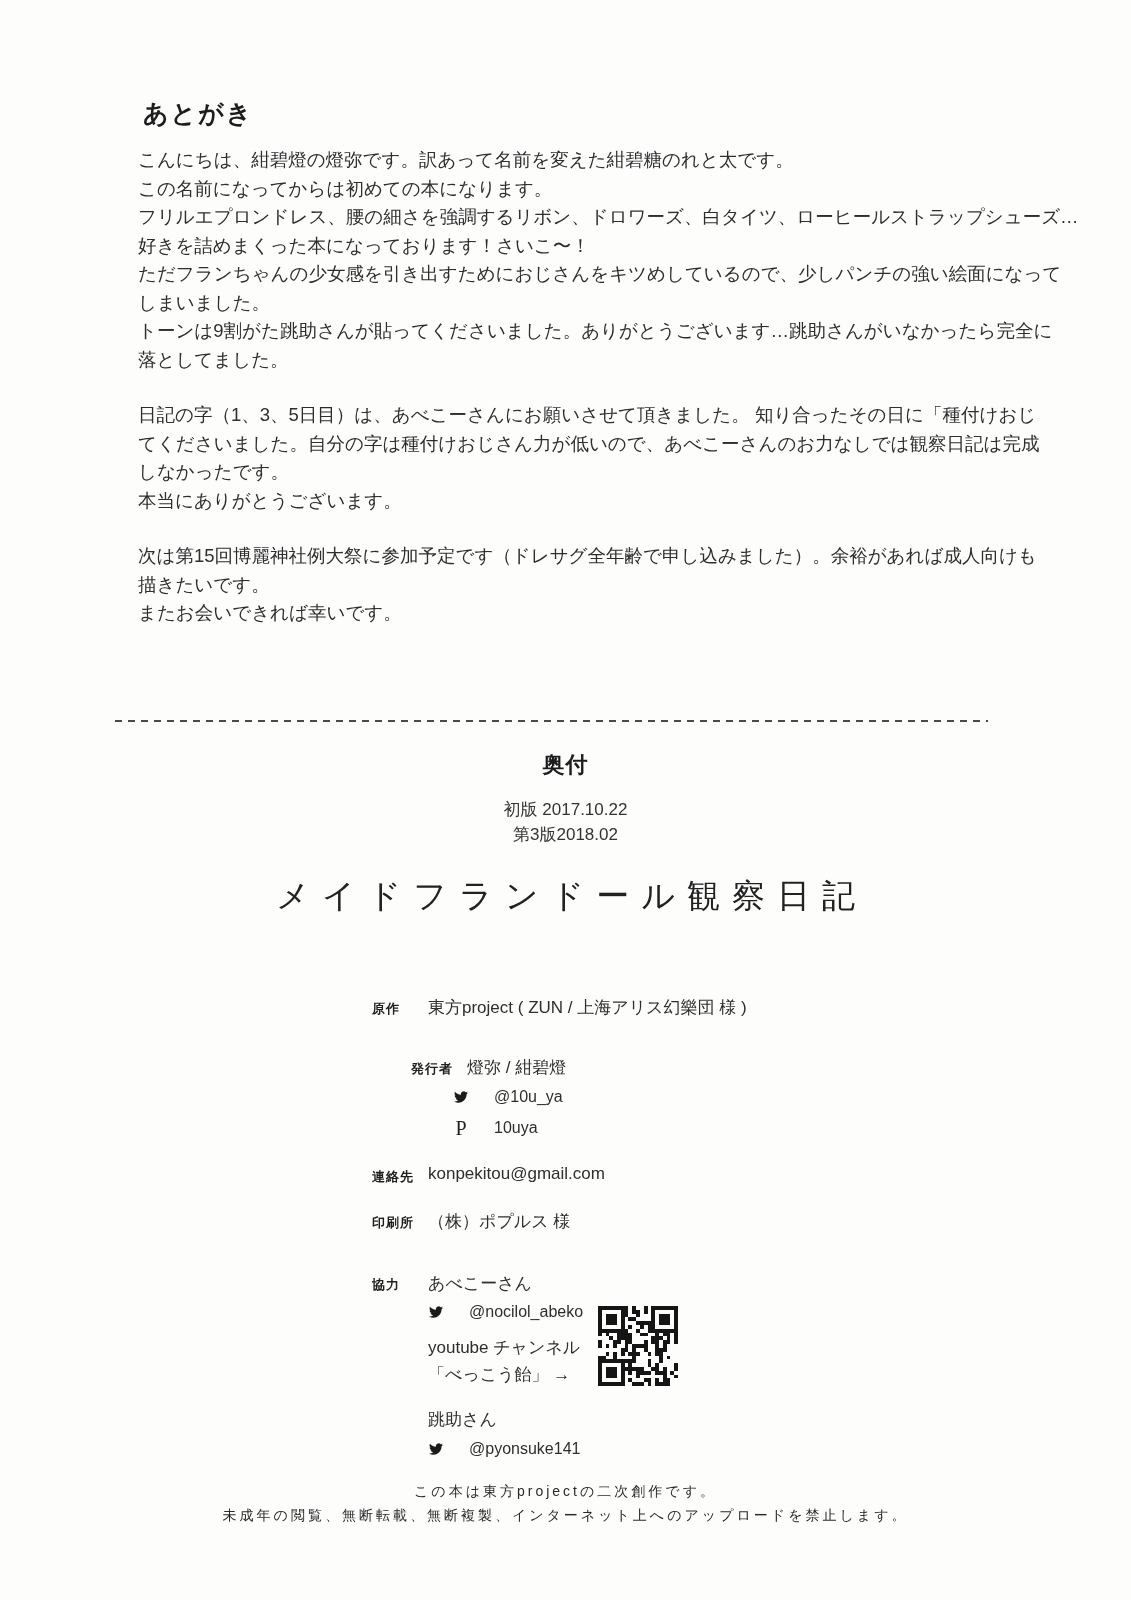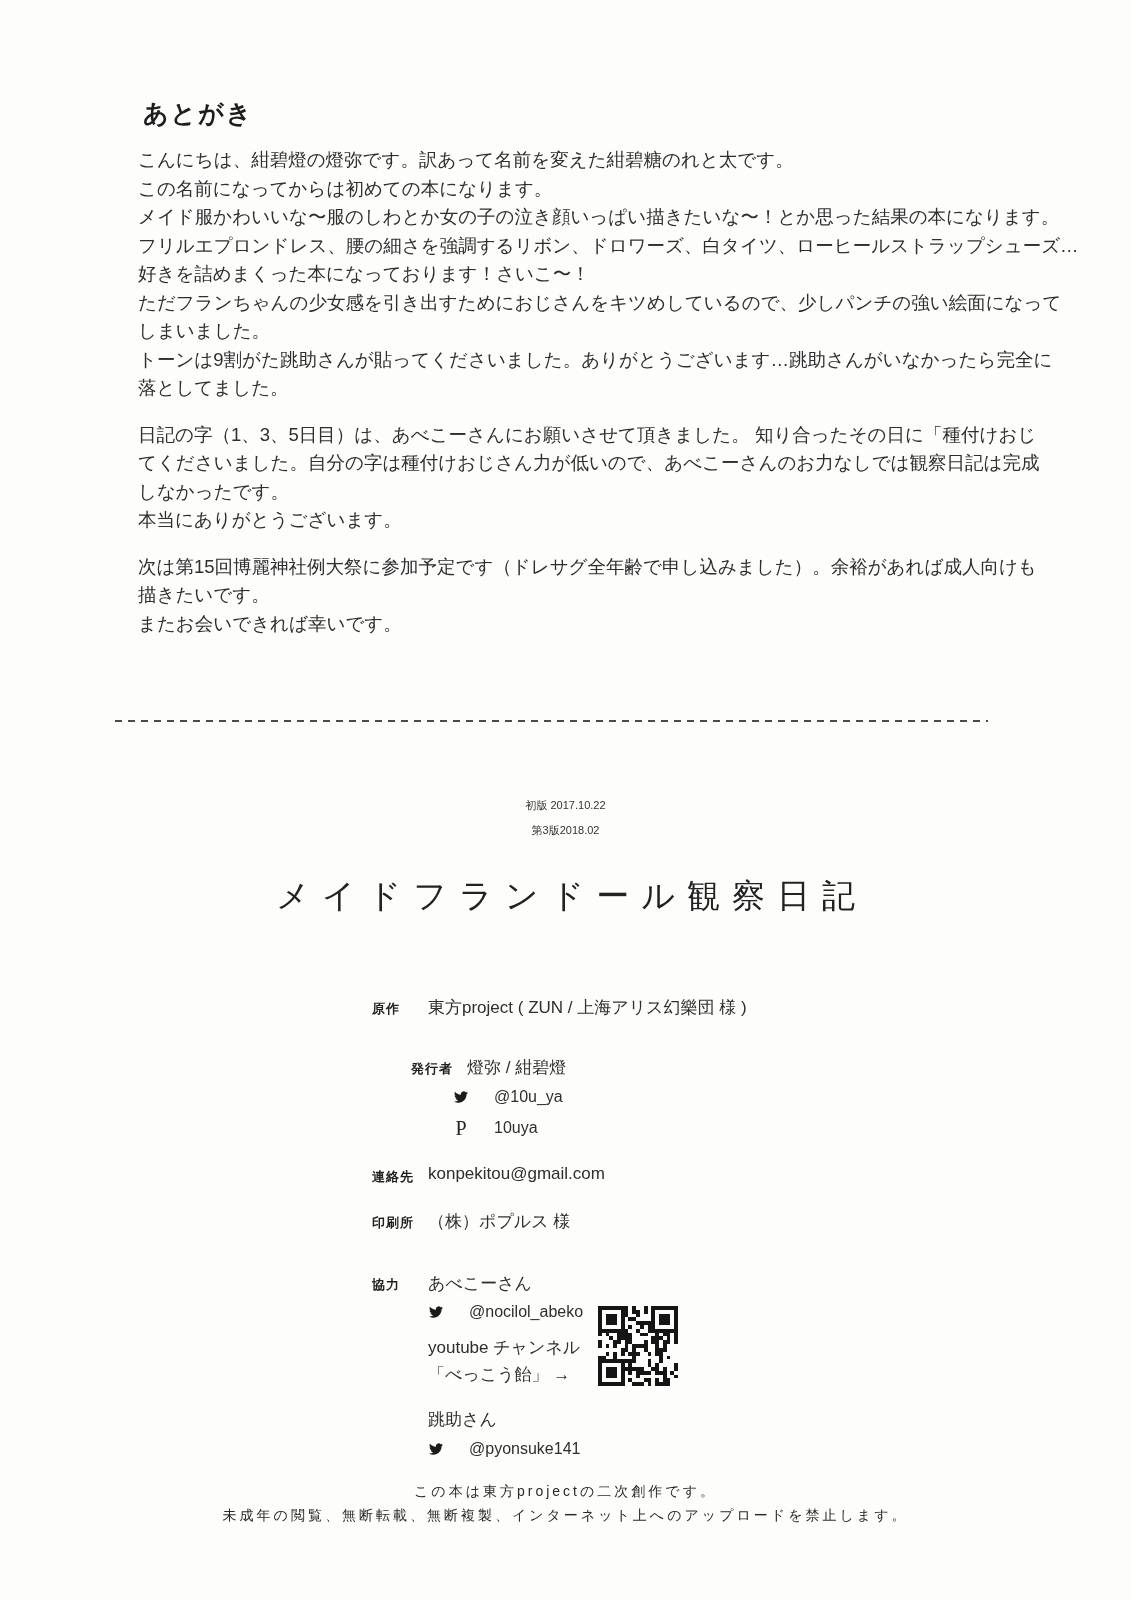--- a/index.html
+++ b/index.html
@@ -12,31 +12,31 @@
   
   .afterword-title{
     position:absolute; left:143px; top:80px;
     font-size:25px; font-weight:700; letter-spacing:2px; color:#1d1d1d;
   }
   .afterword-body{
     position:absolute; left:138px; top:146px; width:910px;
     font-size:18.5px; line-height:28.5px; color:#2e2e2e;
   }
   .para{margin:0;}
-  .para + .para{margin-top:18px;}
+  .para + .para{margin-top:27px;}
   .tl{white-space:nowrap;}
   
   .divider{
     position:absolute; left:115px; top:720px; width:873px; height:2px;
     background:repeating-linear-gradient(90deg,#4a4a4a 0 7px,transparent 7px 13px);
   }
   
   .center-abs{position:absolute; left:0; width:1131px; text-align:center;}
   .colophon-heading{top:750px; font-size:22px; font-weight:700; color:#1d1d1d; letter-spacing:1px;}
-  .edition{font-size:11px; color:#333;}
+  .edition{font-size:17px; color:#333;}
   .edition-first{top:798px;}
   .edition-third{top:823px;}
   .book-title{
     top:874px; font-family:"Liberation Serif","DejaVu Serif",serif;
     font-size:33px; letter-spacing:12px; text-indent:12px; color:#222; font-weight:400;
   }
   .book-subtitle-wrap{top:922px;}
   .book-subtitle-inner{
     display:inline-flex; align-items:stretch;
     font-family:"Liberation Serif","DejaVu Serif",serif;
@@ -76,21 +76,20 @@
 </head>
 <body>
 
 <div class="page">
 
   <h1 class="afterword-title">あとがき</h1>
   <div class="afterword-body">
     <div class="para">
         <div class="tl">こんにちは、紺碧燈の燈弥です。訳あって名前を変えた紺碧糖のれと太です。</div>
         <div class="tl">この名前になってからは初めての本になります。</div>
-        <div class="tl">メイド服かわいいな〜服のしわとか女の子の泣き顔いっぱい描きたいな〜！とか思った結果の本になります。</div>
         <div class="tl">フリルエプロンドレス、腰の細さを強調するリボン、ドロワーズ、白タイツ、ローヒールストラップシューズ…</div>
         <div class="tl">好きを詰めまくった本になっております！さいこ〜！</div>
         <div class="tl">ただフランちゃんの少女感を引き出すためにおじさんをキツめしているので、少しパンチの強い絵面になって</div>
         <div class="tl">しまいました。</div>
         <div class="tl">トーンは9割がた跳助さんが貼ってくださいました。ありがとうございます…跳助さんがいなかったら完全に</div>
         <div class="tl">落としてました。</div>
       </div>
     <div class="para">
         <div class="tl">日記の字（1、3、5日目）は、あべこーさんにお願いさせて頂きました。 知り合ったその日に「種付けおじ</div>
         <div class="tl">てくださいました。自分の字は種付けおじさん力が低いので、あべこーさんのお力なしでは観察日記は完成</div>
@@ -99,20 +98,21 @@
       </div>
     <div class="para">
         <div class="tl">次は第15回博麗神社例大祭に参加予定です（ドレサグ全年齢で申し込みました）。余裕があれば成人向けも</div>
         <div class="tl">描きたいです。</div>
         <div class="tl">またお会いできれば幸いです。</div>
       </div>
   </div>
 
   <div class="divider"></div>
 
+  <div class="center-abs colophon-heading">奥付</div>
   <div class="center-abs edition edition-first">初版 2017.10.22</div>
   <div class="center-abs edition edition-third">第3版2018.02</div>
   <div class="center-abs book-title">メイドフランドール観察日記</div>
 
   <div class="crow r-original">
     <span class="clabel">原作</span>
     <span class="cvalue">東方project ( ZUN / 上海アリス幻樂団 様 )</span>
   </div>
 
   <div class="crow r-publisher">

